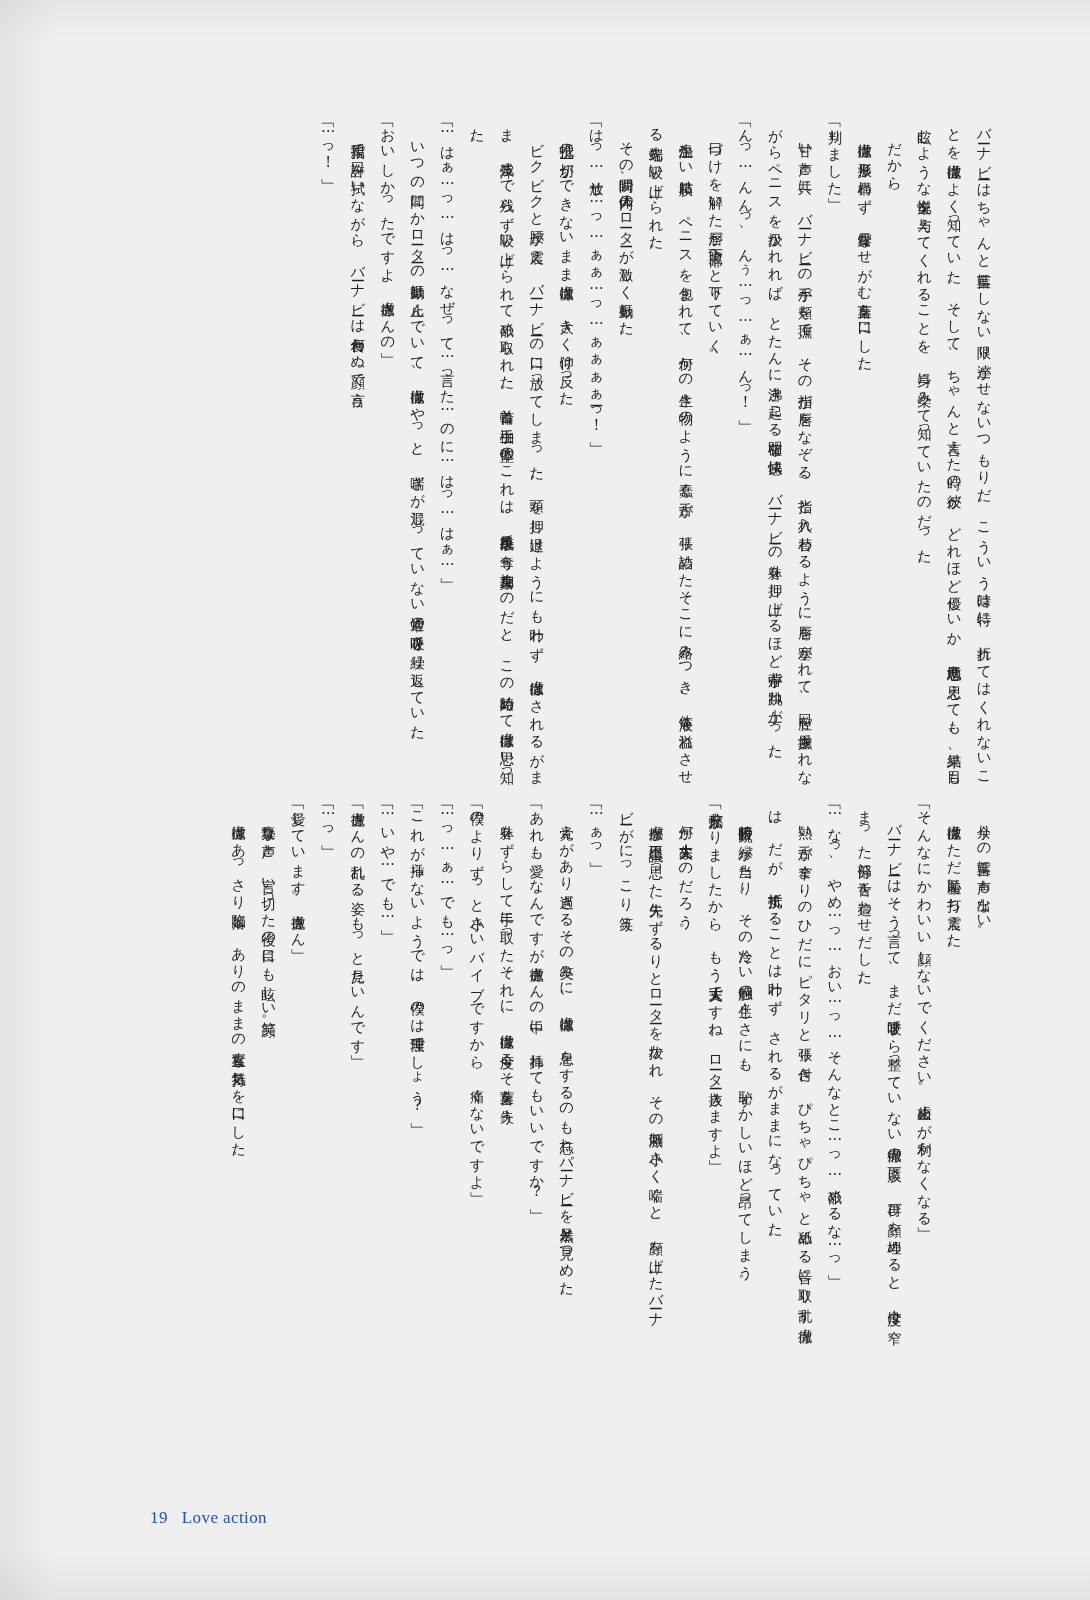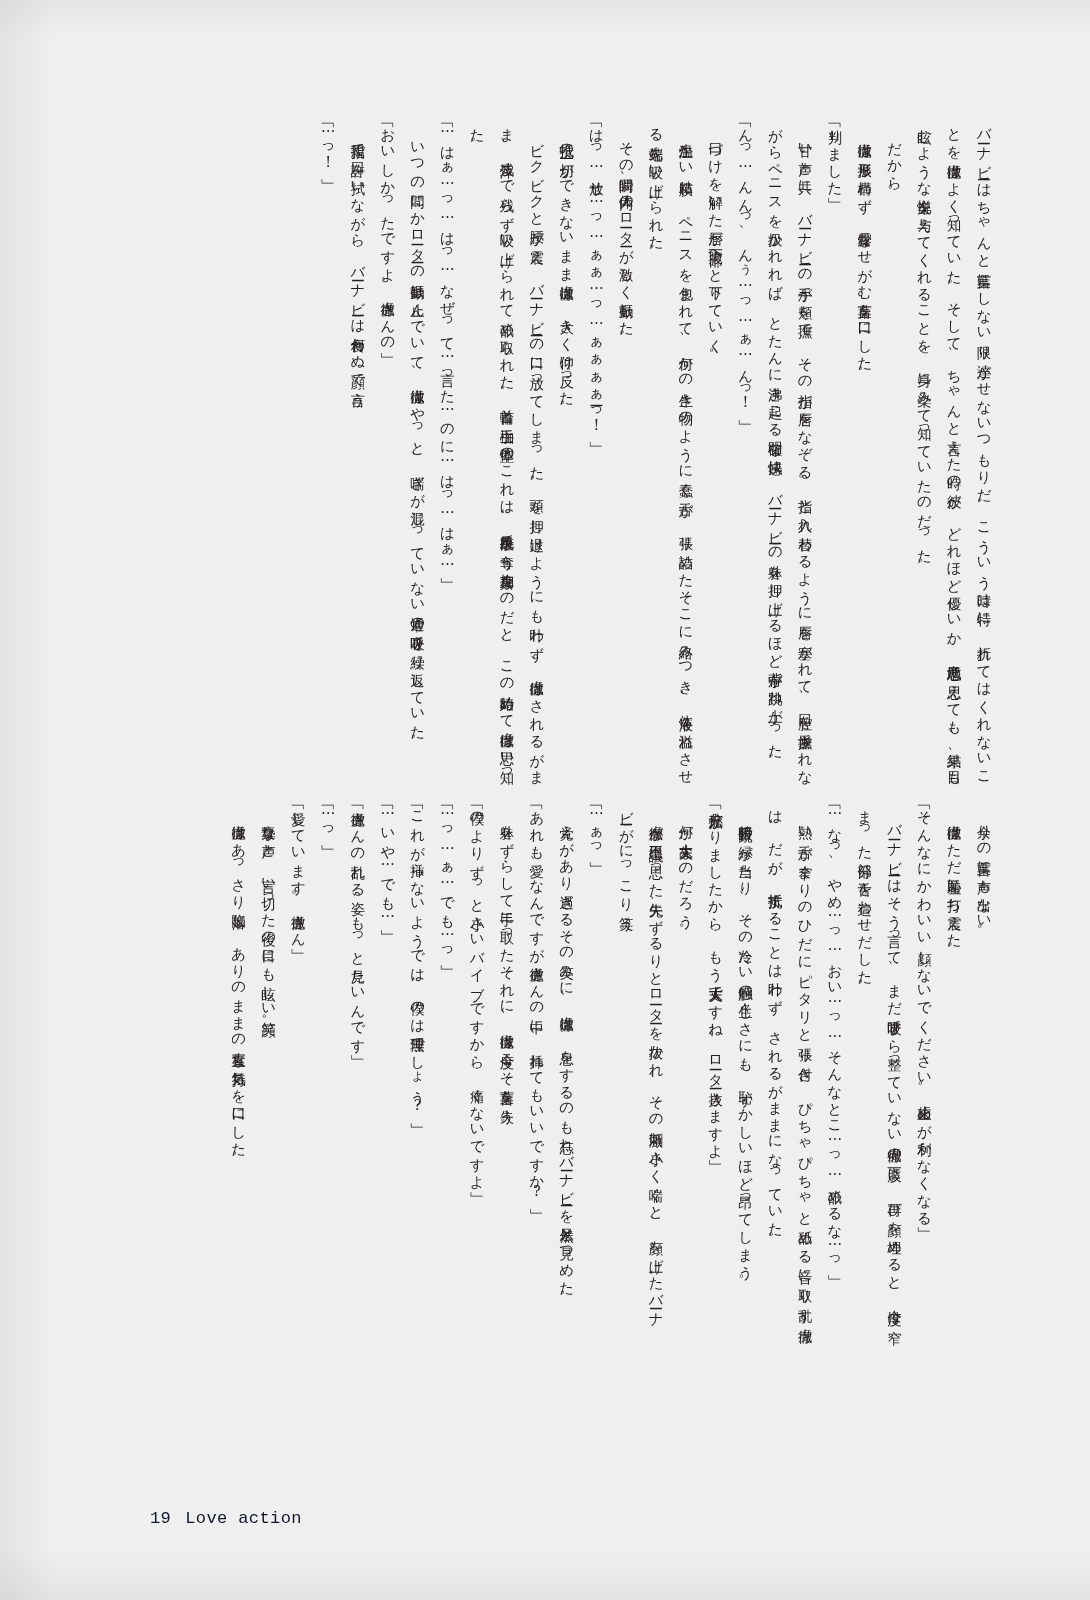--- a/index.html
+++ b/index.html
@@ -60,23 +60,23 @@
     padding: 0;
     text-indent: 1em;
   }
   .vblock p.noindent {
     text-indent: 0;
   }
   #footer {
     position: absolute;
     left: 150px;
     bottom: 72px;
-    font-family: Liberation Mono, monospace;
+    font-family: Liberation Serif, serif;
     font-size: 17px;
-    color: #0f172a;
+    color: #1d4ed8;
     letter-spacing: 0.4px;
   }
   #footer .pagenum {
     margin-right: 14px;
   }
   #footer .title {
     font-style: normal;
   }
 </style>
 </head>

